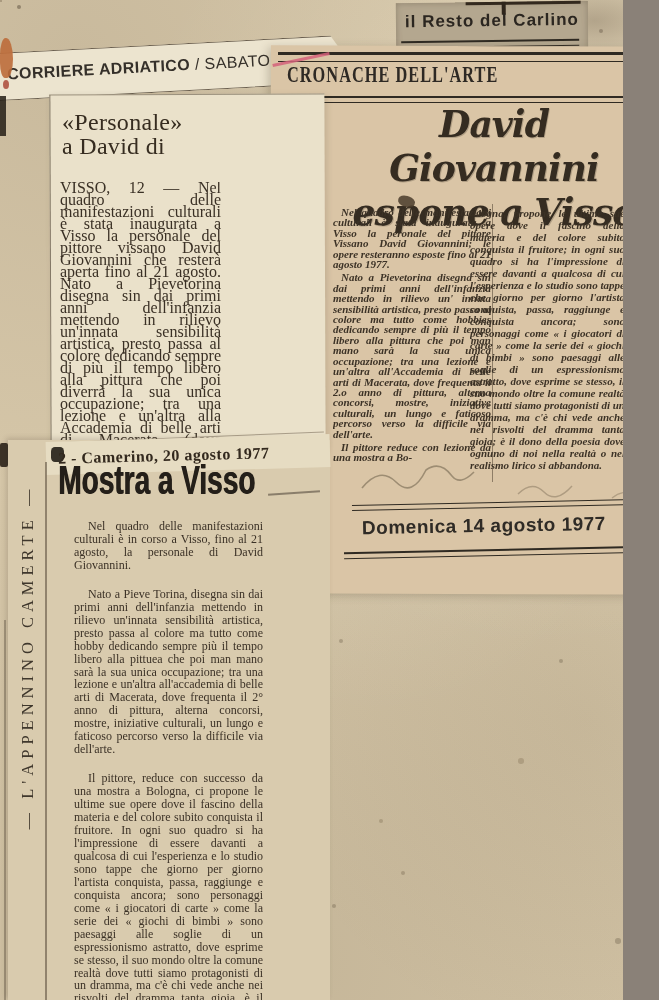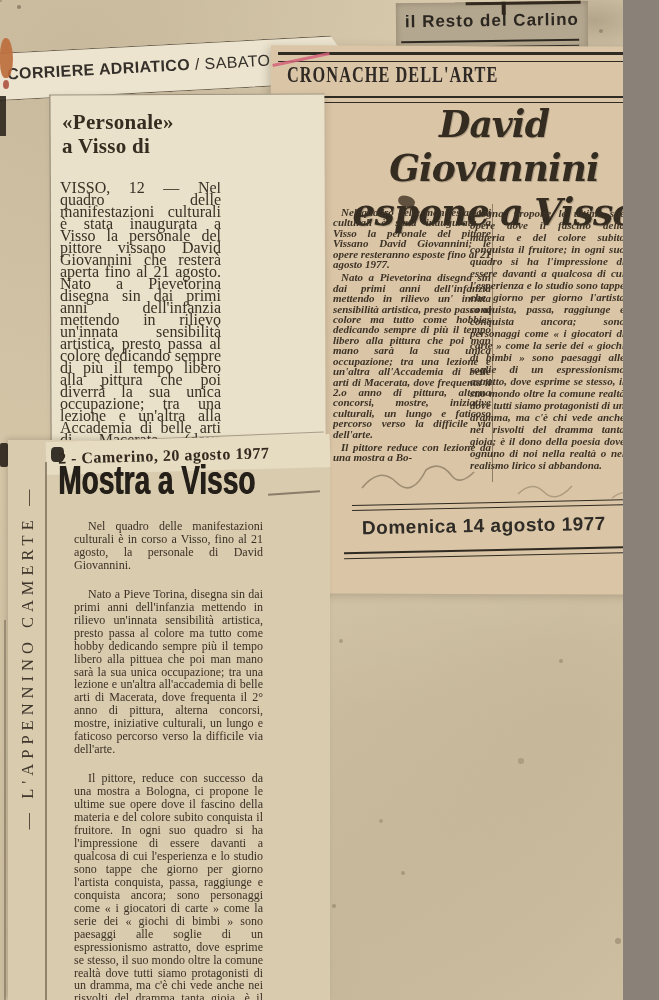--- a/index.html
+++ b/index.html
@@ -62,21 +62,21 @@
     opacity:.8;transform:rotate(.5deg);}
   .pink-slash{left:272px;top:58px;width:58px;height:2.5px;background:#d4607a;opacity:.85;transform:rotate(-12deg);}
   .dom-rule1{left:352px;top:502px;width:286px;height:4px;border-top:1.6px solid #2f2a22;border-bottom:1.4px solid #2f2a22;transform:rotate(-1.2deg);}
   .dom-date{left:362px;top:515px;font-family:"Liberation Sans",sans-serif;font-weight:bold;font-size:19px;
     color:#2f2b26;transform:rotate(-1deg);letter-spacing:.5px;}
   .dom-rule2{left:344px;top:549px;width:300px;transform:rotate(-1.2deg);}
   
   .pers-clip{left:50px;top:94px;width:274px;height:352px;background:var(--clipping-cream,#eae1ca);
     transform:rotate(-.2deg);border-left:1.5px solid rgba(90,78,62,.7);border-top:1.5px solid rgba(90,78,62,.55);
     box-shadow:2px 2px 6px rgba(80,66,48,.18);}
-  .pers-headline{left:62px;top:110px;font-size:21px;font-weight:bold;line-height:24px;color:#362c20;letter-spacing:.3px;}
+  .pers-headline{left:62px;top:110px;font-size:24px;font-weight:normal;line-height:24px;color:#362c20;letter-spacing:.3px;}
   .pers-body{left:60px;top:182px;width:161px;height:262px;font-size:16px;line-height:12px;
     text-align:justify;color:#3a3025;overflow:hidden;}
   
   .mostra-clip{left:8px;top:440px;width:322px;height:560px;background:#d9cbae;
     box-shadow:-2px -2px 5px rgba(80,66,48,.2);}
   .camerino-strip{left:46px;top:438px;width:284px;height:33px;background:#e6dcc2;transform:rotate(-1.6deg);}
   .camerino-blob{left:51px;top:447px;width:13px;height:15px;background:#241f18;border-radius:30%;opacity:.9;}
   .camerino-date{left:58px;top:447px;font-size:16px;font-weight:bold;color:#33291e;transform:rotate(-1.5deg);letter-spacing:.5px;}
   .mostra-headline{left:58px;top:458px;font-family:"Liberation Sans",sans-serif;font-weight:bold;
     font-size:40px;color:#241f19;transform:scaleX(.70);transform-origin:left top;white-space:nowrap;
@@ -140,21 +140,21 @@
     <path d="M178,42 q14,-14 26,-2 t28,-6" fill="none" stroke="#8a7a62" stroke-width="1.4" opacity=".55"></path>
     <path d="M272,46 q12,-10 24,-2 t16,-6" fill="none" stroke="#8a7a62" stroke-width="1.4" opacity=".5"></path>
   </svg>
   <div class="abs dom-rule1"></div>
   <div class="abs dom-date">Domenica 14 agosto 1977</div>
   <div class="abs rule2 dom-rule2"></div>
 
   <div class="abs pers-clip"></div>
   <div class="abs pers-headline">
     <div>«Personale»</div>
-    <div>a Visso di</div>
+    <div>a David di</div>
   </div>
   <div class="abs pers-body">VISSO, 12 — Nel quadro delle manifestazioni culturali è stata inaugurata a Visso la personale del pittore vissano David Giovannini che resterà aperta fino al 21 agosto. Nato a Pievetorina disegna sin dai primi anni dell'infanzia mettendo in rilievo un'innata sensibilità artistica, presto passa al colore dedicando sempre di più il tempo libero alla pittura che poi diverrà la sua unica occupazione; tra una lezione e un'altra alla Accademia di belle arti di Macerata (dove frequenta il II anno di pittura) alterna concorsi, mostre, iniziative culturali, un lungo e faticoso percorso verso la difficile via dell'arte.</div>
 
   <div class="abs mostra-clip"></div>
   <div class="abs tear-line"></div>
   <div class="abs camerino-strip"></div>
   <div class="abs camerino-blob"></div>
   <div class="abs camerino-date">2 - Camerino, 20 agosto 1977</div>
   <div class="abs mostra-headline">Mostra a Visso</div>
   <div class="abs mostra-dashes"></div>

